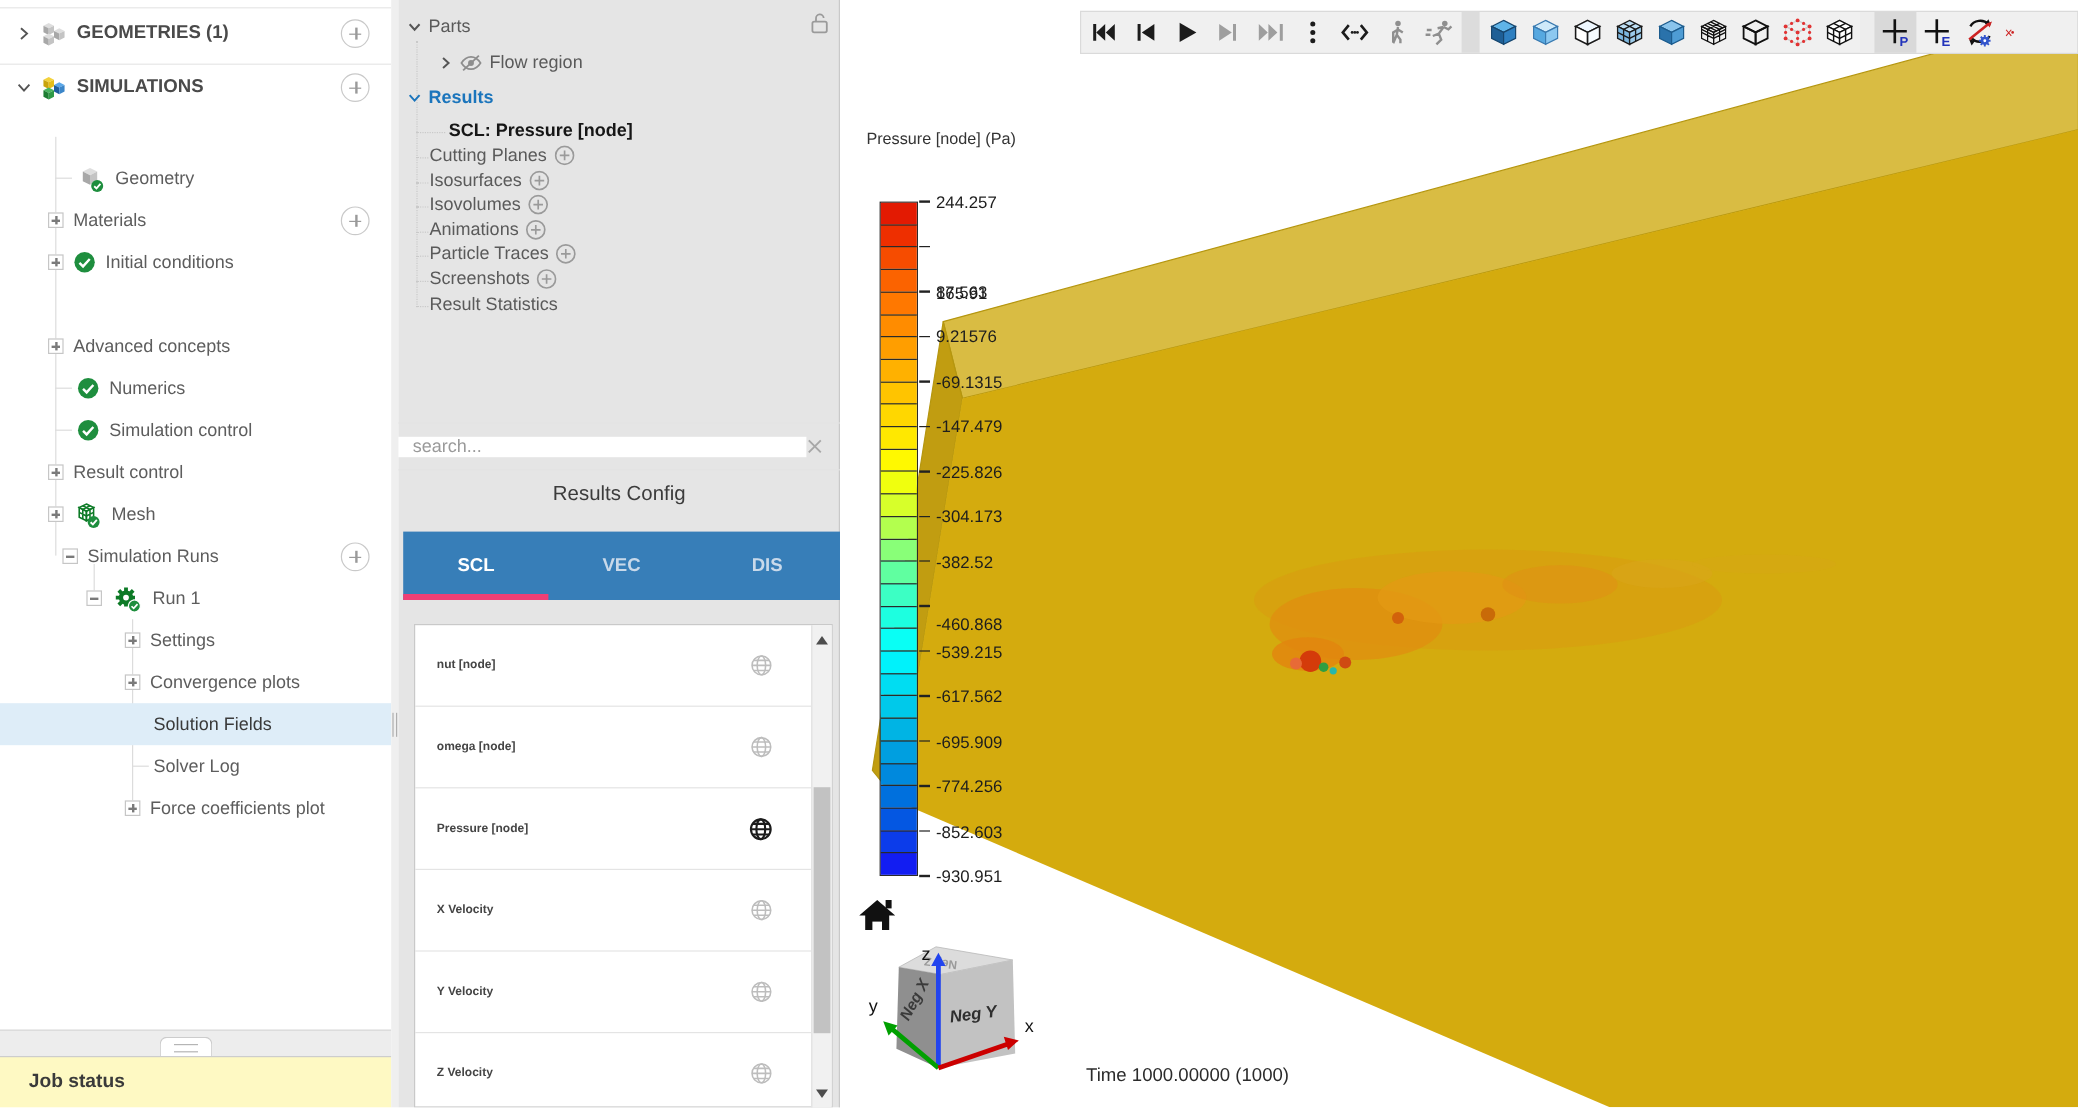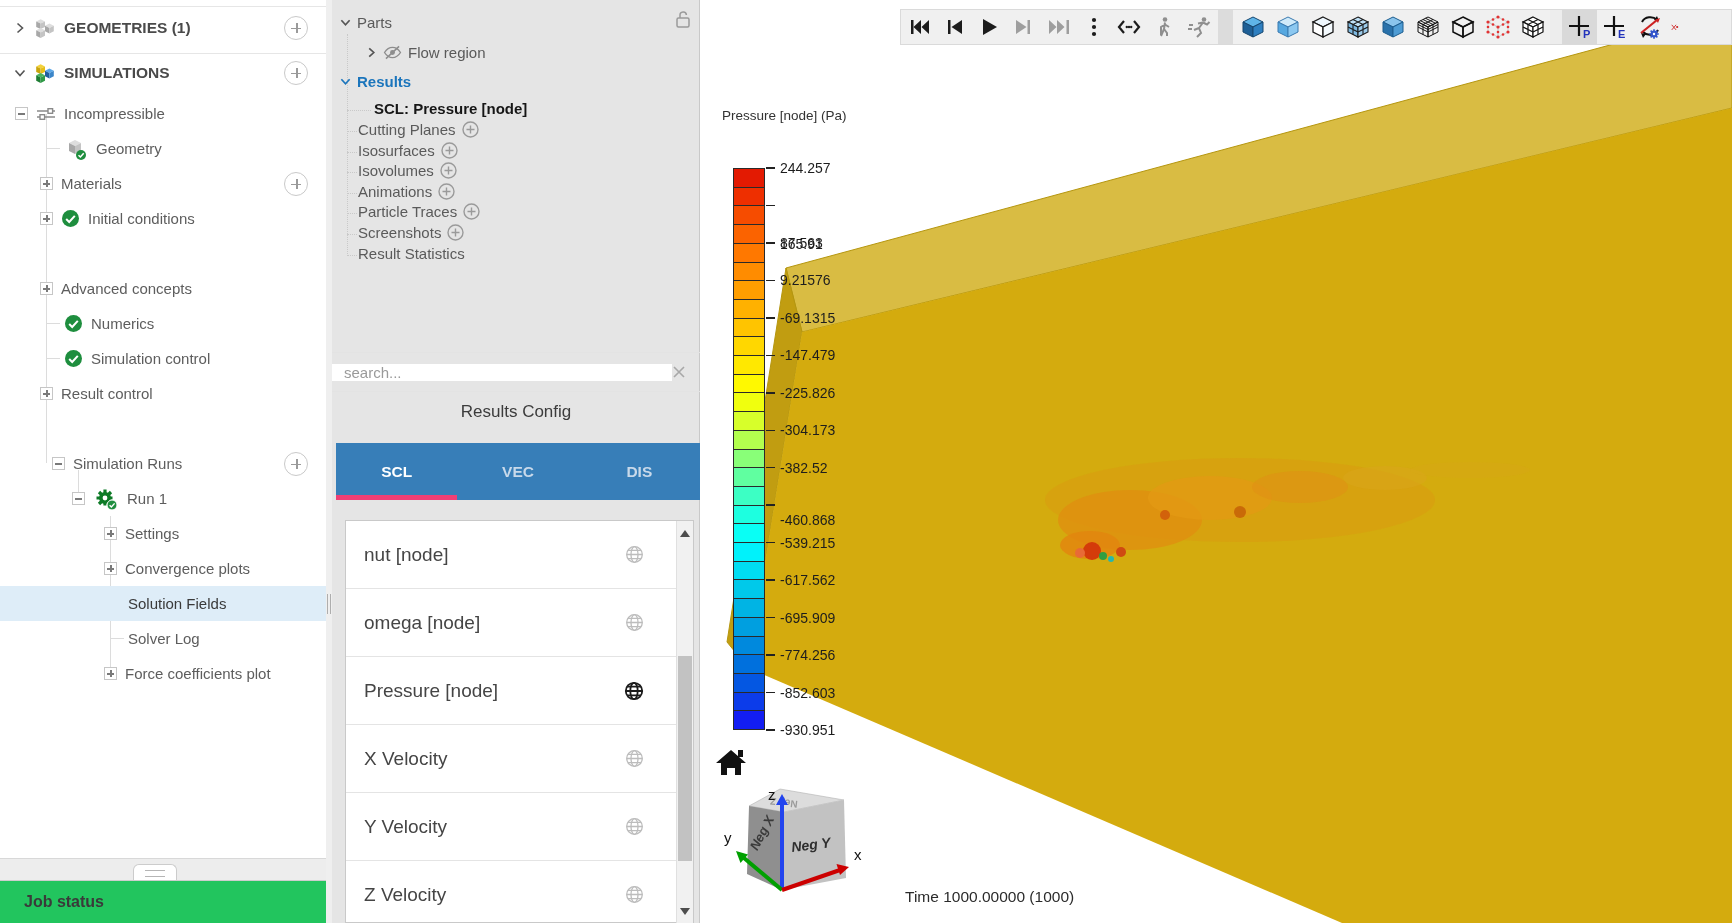--- a/index.html
+++ b/index.html
@@ -19,21 +19,21 @@
   .exp.plus::after { content:''; position:absolute; top:2px; bottom:2px; left:5px; width:1.5px; background:#7a7a7a; }
   .addbtn { position:absolute; right:18px; top:50%; margin-top:-12px; width:24px; height:24px; border:1px solid #c9c9c9;
     border-radius:50%; background:#fff; }
   .addbtn::before { content:''; position:absolute; left:6px; right:6px; top:11px; height:1.6px; background:#9a9a9a; }
   .addbtn::after { content:''; position:absolute; top:6px; bottom:6px; left:11px; width:1.6px; background:#9a9a9a; }
   .guide { position:absolute; background:#dcdcdc; }
   #job-strip { position:absolute; left:0; top:858px; width:326px; height:22px; background:#ededed; border-top:1px solid #d8d8d8; }
   #job-tab { position:absolute; left:133px; top:864px; width:44px; height:17px; background:#fff; border:1px solid #ccc;
     border-bottom:none; border-radius:6px 6px 0 0; }
   #job-tab i { display:block; height:1px; background:#b5b5b5; margin:5px 11px 0 11px; }
-  #job-bar { position:absolute; left:0; top:880px; width:326px; height:43px; background:#22c55e; border-top:1px solid #cdcdcd;
+  #job-bar { position:absolute; left:0; top:880px; width:326px; height:43px; background:#fef9c3; border-top:1px solid #cdcdcd;
     display:flex; align-items:center; padding-left:24px; font-size:16px; font-weight:bold; color:#3a3a3a; }
 
   
   #gutter { position:absolute; left:326px; top:0; width:6px; height:923px; background:#efefef; }
   #gutter .grip { position:absolute; top:594px; left:1px; width:1px; height:20px; background:#aeaeae; }
   #gutter .grip.g2 { left:3.5px; }
 
   
   #parts { position:absolute; left:332px; top:0; width:368px; height:923px; background:#e5e5e5; border-right:1px solid #c9c9c9; }
   .prow { position:absolute; display:flex; align-items:center; gap:6px; font-size:15px; color:#5a5a5a; white-space:nowrap; }
@@ -48,21 +48,21 @@
     font-family:"Liberation Sans",sans-serif; }
   #search-input::placeholder { color:#9a9a9a; }
   #rc-title { position:absolute; left:0; top:402px; width:368px; text-align:center; font-size:17px; color:#3c3c3c; }
   #tabbar { position:absolute; left:4px; top:443px; width:364px; height:57px; background:#377eb8; display:flex; }
   .tab { flex:1; display:flex; align-items:center; justify-content:center; font-size:15.5px; font-weight:bold;
     color:#c8d9ea; position:relative; }
   .tab.active { color:#fff; }
   .tab.active::after { content:''; position:absolute; left:0; right:0; bottom:0; height:5px; background:#ef3f75; }
   #fieldlist { position:absolute; left:13px; top:520px; width:349px; height:403px; border:1px solid #c9c9c9; background:#fff; }
   .frow { position:absolute; left:0; width:330px; height:68px; display:flex; align-items:center;
-    padding-left:18px; font-size:19px; color:#454545; border-bottom:1px solid #e4e4e4; }
+    padding-left:18px; font-size:10px; color:#454545; border-bottom:1px solid #e4e4e4;font-weight:bold; }
   .frow .globe { position:absolute; right:32px; }
   #fscroll { position:absolute; right:0; top:0; width:17px; height:403px; background:#f1f1f1; border-left:1px solid #e0e0e0; }
   #fscroll .up, #fscroll .dn { position:absolute; left:3px; width:0; height:0; border-left:5.5px solid transparent;
     border-right:5.5px solid transparent; }
   #fscroll .up { top:9px; border-bottom:7px solid #4d4d4d; }
   #fscroll .dn { bottom:9px; border-top:7px solid #4d4d4d; }
   #fscroll .thumb { position:absolute; left:1px; width:14px; top:135px; height:205px; background:#c2c2c2; }
 
   
   #viewport { position:absolute; left:700px; top:0; width:1032px; height:923px; background:#fff; overflow:hidden; }
@@ -155,31 +155,20 @@
 
     <div class="guide" style="left:46px;top:114px;width:1px;height:349px"></div>
     <div class="guide" style="left:78px;top:470px;width:1px;height:28px"></div>
     <div class="guide" style="left:110px;top:516px;width:1px;height:157px"></div>
     <div class="guide" style="left:46px;top:148px;width:14px;height:1px"></div>
     <div class="guide" style="left:46px;top:323px;width:14px;height:1px"></div>
     <div class="guide" style="left:46px;top:358px;width:14px;height:1px"></div>
     <div class="guide" style="left:110px;top:603px;width:14px;height:1px"></div>
     <div class="guide" style="left:110px;top:638px;width:14px;height:1px"></div>
 
-    <div class="srow" style="top:96px;padding-left:15px">
-      <span class="exp"></span>
-      <svg width="20" height="16" viewBox="0 0 20 16">
-        <g stroke="#8a8a8a" stroke-width="1.6">
-            <path d="M1 5h18M1 11h18"></path>
-          </g>
-        <rect x="12" y="2.7" width="4.6" height="4.6" fill="#fff" stroke="#8a8a8a" stroke-width="1.4"></rect>
-        <rect x="4" y="8.7" width="4.6" height="4.6" fill="#fff" stroke="#8a8a8a" stroke-width="1.4"></rect>
-      </svg>
-      <span>Incompressible</span>
-    </div>
 
     <div class="srow" style="top:131px;padding-left:64px">
       <svg width="24" height="24" viewBox="0 0 24 24">
         <g transform="translate(11,9)">
             <polygon points="0,-6 6,-3 0,0 -6,-3" fill="#dedede"></polygon>
             <polygon points="-6,-3 0,0 0,8 -6,5" fill="#a8a8a8"></polygon>
             <polygon points="6,-3 0,0 0,8 6,5" fill="#c4c4c4"></polygon>
           </g>
         <circle cx="17" cy="18" r="5" fill="#1e8e3e"></circle>
           <path d="M14.5 18.2 16.4 20 19.7 16.2" stroke="#fff" stroke-width="1.5" fill="none"></path>
@@ -222,20 +211,34 @@
           <path d="M5.2 10 8.2 13 13.8 6.8" stroke="#fff" stroke-width="2" fill="none"></path>
         </svg>
       <span>Simulation control</span>
     </div>
 
     <div class="srow" style="top:376px;padding-left:40px">
       <span class="exp plus"></span>
       <span>Result control</span>
     </div>
 
+    <div class="srow" style="top:411px;padding-left:40px">
+      <span class="exp plus"></span>
+      <svg width="24" height="24" viewBox="0 0 24 24">
+        <g stroke="#0d7a26" stroke-width="1.3" fill="none">
+            <polygon points="11,3 17,6 11,9 5,6"></polygon>
+            <polygon points="5,6 11,9 11,17 5,14"></polygon>
+            <polygon points="17,6 11,9 11,17 17,14"></polygon>
+            <path d="M8,4.5 14,7.5 M8,7.5 14,4.5 M5,10 11,13 M8,7.7 8,15.5 M11,13 17,10 M14,7.7 14,15.5"></path>
+          </g>
+        <circle cx="17" cy="18" r="5" fill="#1e8e3e"></circle>
+          <path d="M14.5 18.2 16.4 20 19.7 16.2" stroke="#fff" stroke-width="1.5" fill="none"></path>
+      </svg>
+      <span>Mesh</span>
+    </div>
 
     <div class="srow" style="top:446px;padding-left:52px">
       <span class="exp"></span>
       <span>Simulation Runs</span>
       <span class="addbtn"></span>
     </div>
 
     <div class="srow" style="top:481px;padding-left:72px">
       <span class="exp"></span>
       <svg width="26" height="26" viewBox="0 0 26 26">

